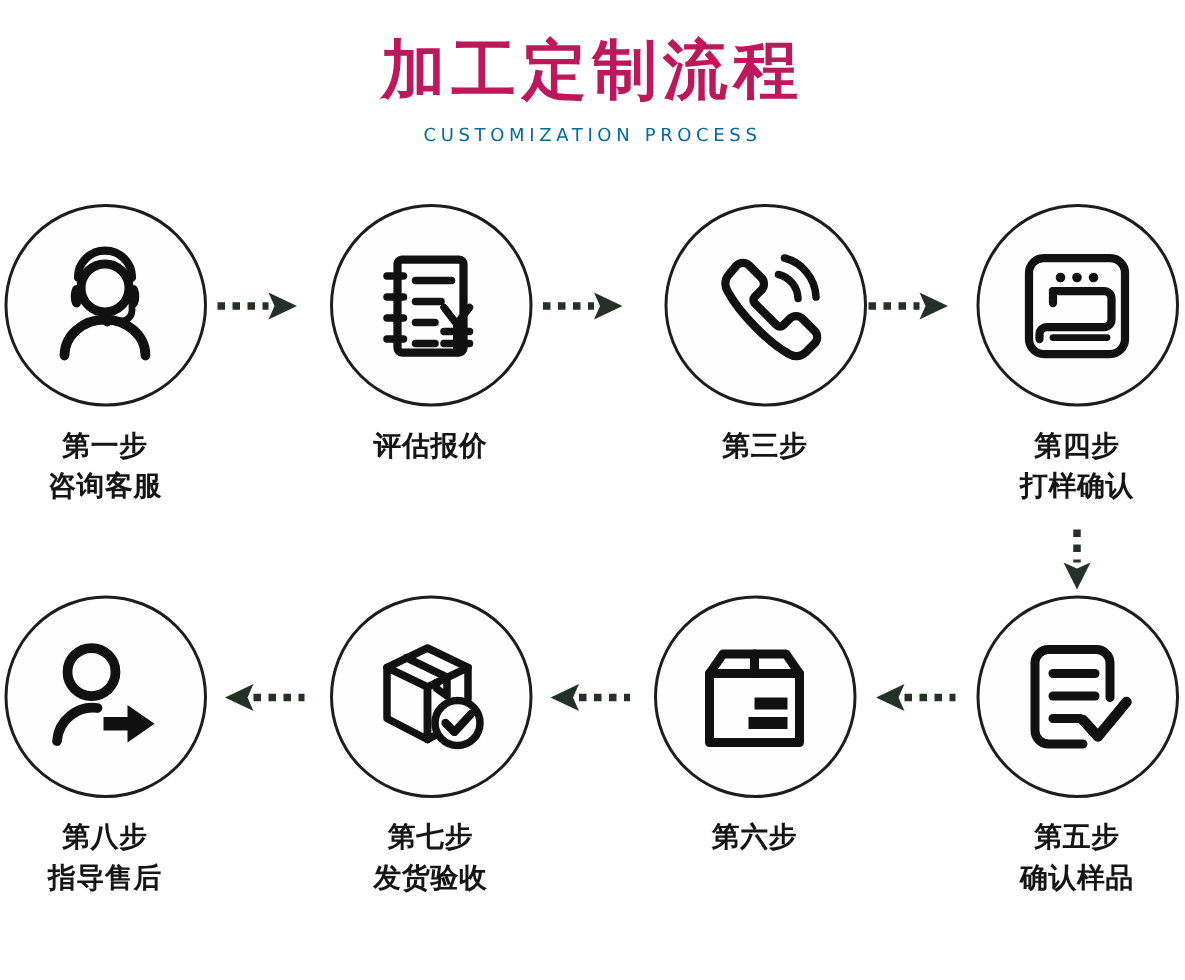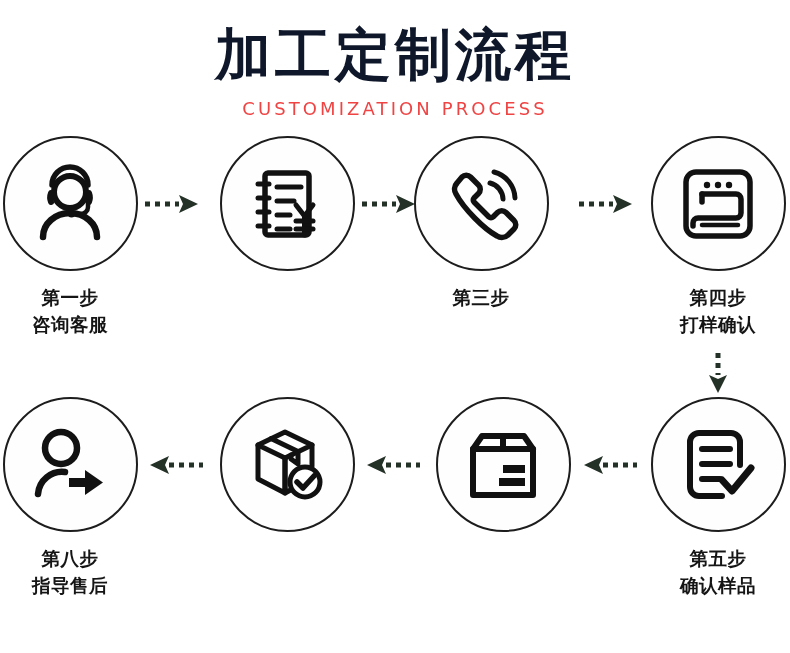--- a/index.html
+++ b/index.html
@@ -8,32 +8,32 @@
     background: #ffffff;
     font-family: "DejaVu Sans", "Liberation Sans", sans-serif;
     overflow: hidden;
   }
   .page { position: relative; width: 790px; height: 653px; background: #fff; }
 
   
   .header { position: absolute; top: 0; left: 0; width: 790px; text-align: center; }
   .title {
     margin-top: 22px;
-    font-size: 56px;
+    font-size: 43px;
     font-weight: 700;
     letter-spacing: 4px;
-    color: #0f172a;
+    color: #be185d;
     line-height: 1.18;
   }
   .subtitle {
     margin-top: 10px;
-    font-size: 18px;
+    font-size: 12px;
     font-weight: 400;
     letter-spacing: 3.1px;
-    color: #ef4444;
+    color: #0369a1;
   }
 
   
   .row { position: absolute; left: 0; width: 790px; height: 215px; text-decoration: underline; }
   .row-one { top: 136px; }
   .row-two { top: 397px; }
 
   .step {
     position: absolute;
     width: 160px;
@@ -117,31 +117,32 @@
           <g stroke="#111" stroke-width="5" stroke-linecap="round" fill="none">
             <line x1="50" y1="42" x2="58.5" y2="53"></line>
             <line x1="67" y1="42" x2="58.5" y2="53"></line>
             <line x1="58.5" y1="53" x2="58.5" y2="72"></line>
             <line x1="50" y1="58" x2="67" y2="58"></line>
             <line x1="50" y1="66" x2="67" y2="66"></line>
           </g>
         </svg>
       </div>
       <div class="label">
+        <div>评估报价</div>
       </div>
     </div>
 
     <div class="conn" style="left: 360px; top: 55px;">
       <svg width="62" height="26" viewBox="0 0 62 26">
         <line x1="2" y1="13" x2="36" y2="13" stroke="#243127" stroke-width="5" stroke-dasharray="5,5" stroke-linecap="butt"></line>
         <path d="M36 4 L55 13 L36 22 L40 13 Z" fill="#243127"></path>
       </svg>
     </div>
 
-    <div class="step" style="left: 401px; text-align: center;">
+    <div class="step" style="left: 430px; text-align: center;">
       <div class="circle">
         <svg width="82" height="82" viewBox="0 0 82 82">
           <path d="M22 14 a6 6 0 0 1 8.5 0 l8 8 a6 6 0 0 1 0 8.5 l-4.5 4.5 a3 3 0 0 0 0 4
                    l15 15 a3 3 0 0 0 4 0 l4.5 -4.5 a6 6 0 0 1 8.5 0 l8 8 a6 6 0 0 1 0 8.5
                    l-6 6 a9 9 0 0 1 -11 1 C44 66 24 46 16 31 a9 9 0 0 1 1 -11 Z" fill="none" stroke="#111" stroke-width="5.5" stroke-linejoin="round"></path>
           <path d="M50 20 a17 17 0 0 1 13 16" fill="none" stroke="#111" stroke-width="5" stroke-linecap="round"></path>
           <path d="M54 9 a28 28 0 0 1 21 26" fill="none" stroke="#111" stroke-width="5" stroke-linecap="round"></path>
         </svg>
       </div>
       <div class="label">
@@ -215,20 +216,24 @@
             <path d="M39 8 L66 21 L39 34 L12 21 Z"></path>
             <path d="M12 21 V55 L39 69 V34"></path>
             <path d="M66 21 V42"></path>
             <path d="M39 34 V69 L52 62"></path>
             <path d="M25 14.5 L52 27.5 V40 L45 35 V31"></path>
           </g>
           <circle cx="59" cy="58" r="15" fill="#fff" stroke="#111" stroke-width="5"></circle>
           <path d="M51 58 L57 64 L68 52" fill="none" stroke="#111" stroke-width="5.5" stroke-linecap="round" stroke-linejoin="round"></path>
         </svg>
       </div>
+      <div class="label">
+        <div>第七步</div>
+        <div>发货验收</div>
+      </div>
     </div>
 
     <div class="conn" style="left: 360px; top: 55px;">
       <svg width="62" height="26" viewBox="0 0 62 26">
         <line x1="26" y1="13" x2="60" y2="13" stroke="#243127" stroke-width="5" stroke-dasharray="5,5" stroke-linecap="butt"></line>
         <path d="M26 4 L7 13 L26 22 L22 13 Z" fill="#243127"></path>
       </svg>
     </div>
 
     <div class="step" style="left: 423px;">
@@ -237,20 +242,21 @@
           <g fill="none" stroke="#111" stroke-width="6" stroke-linejoin="round" stroke-linecap="round">
             <path d="M10 24 L19 11 H61 L70 24 Z"></path>
             <path d="M10 24 V70 H70 V24"></path>
             <line x1="40" y1="11" x2="40" y2="24"></line>
           </g>
           <rect x="40" y="40" width="22" height="8" fill="#111"></rect>
           <rect x="36" y="53" width="26" height="8" fill="#111"></rect>
         </svg>
       </div>
       <div class="label">
+        <div>第六步</div>
       </div>
     </div>
 
     <div class="conn" style="left: 577px; top: 55px;">
       <svg width="62" height="26" viewBox="0 0 62 26">
         <line x1="26" y1="13" x2="60" y2="13" stroke="#243127" stroke-width="5" stroke-dasharray="5,5" stroke-linecap="butt"></line>
         <path d="M26 4 L7 13 L26 22 L22 13 Z" fill="#243127"></path>
       </svg>
     </div>
 

